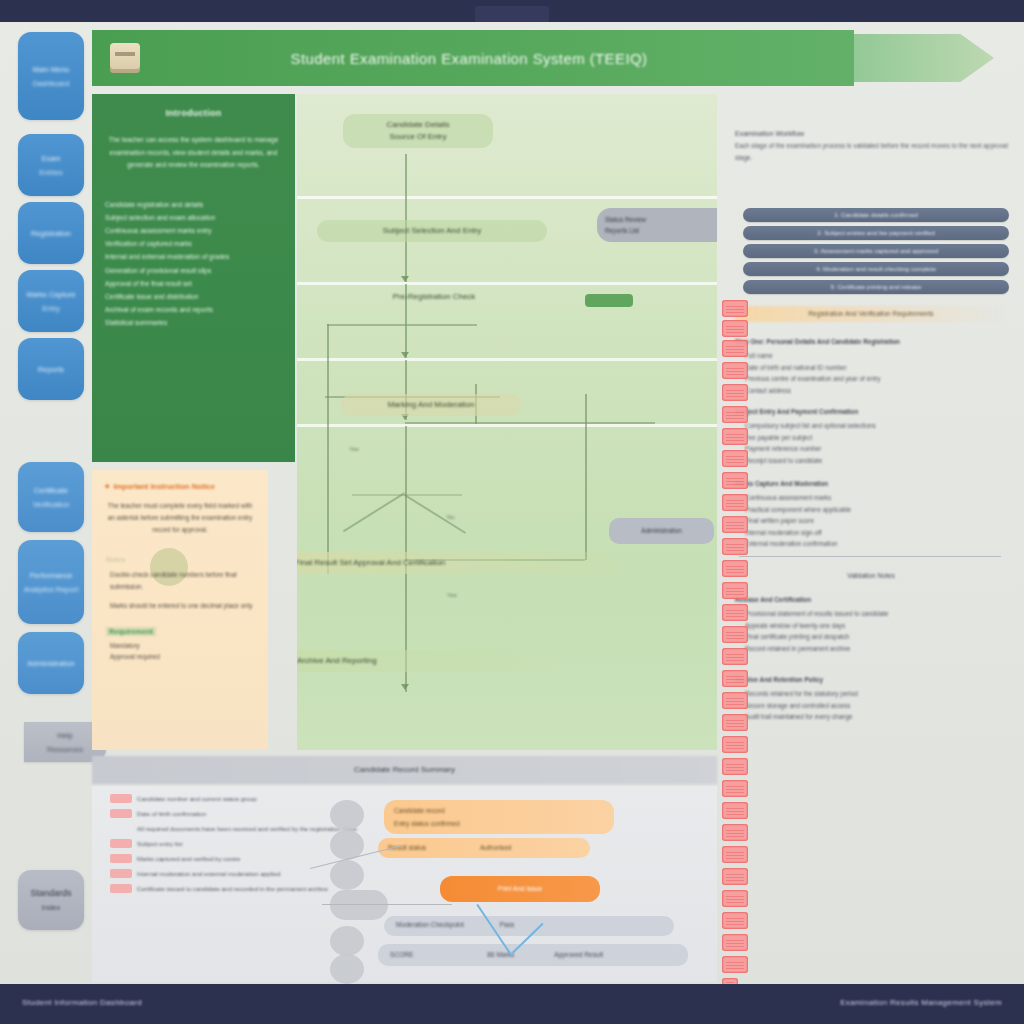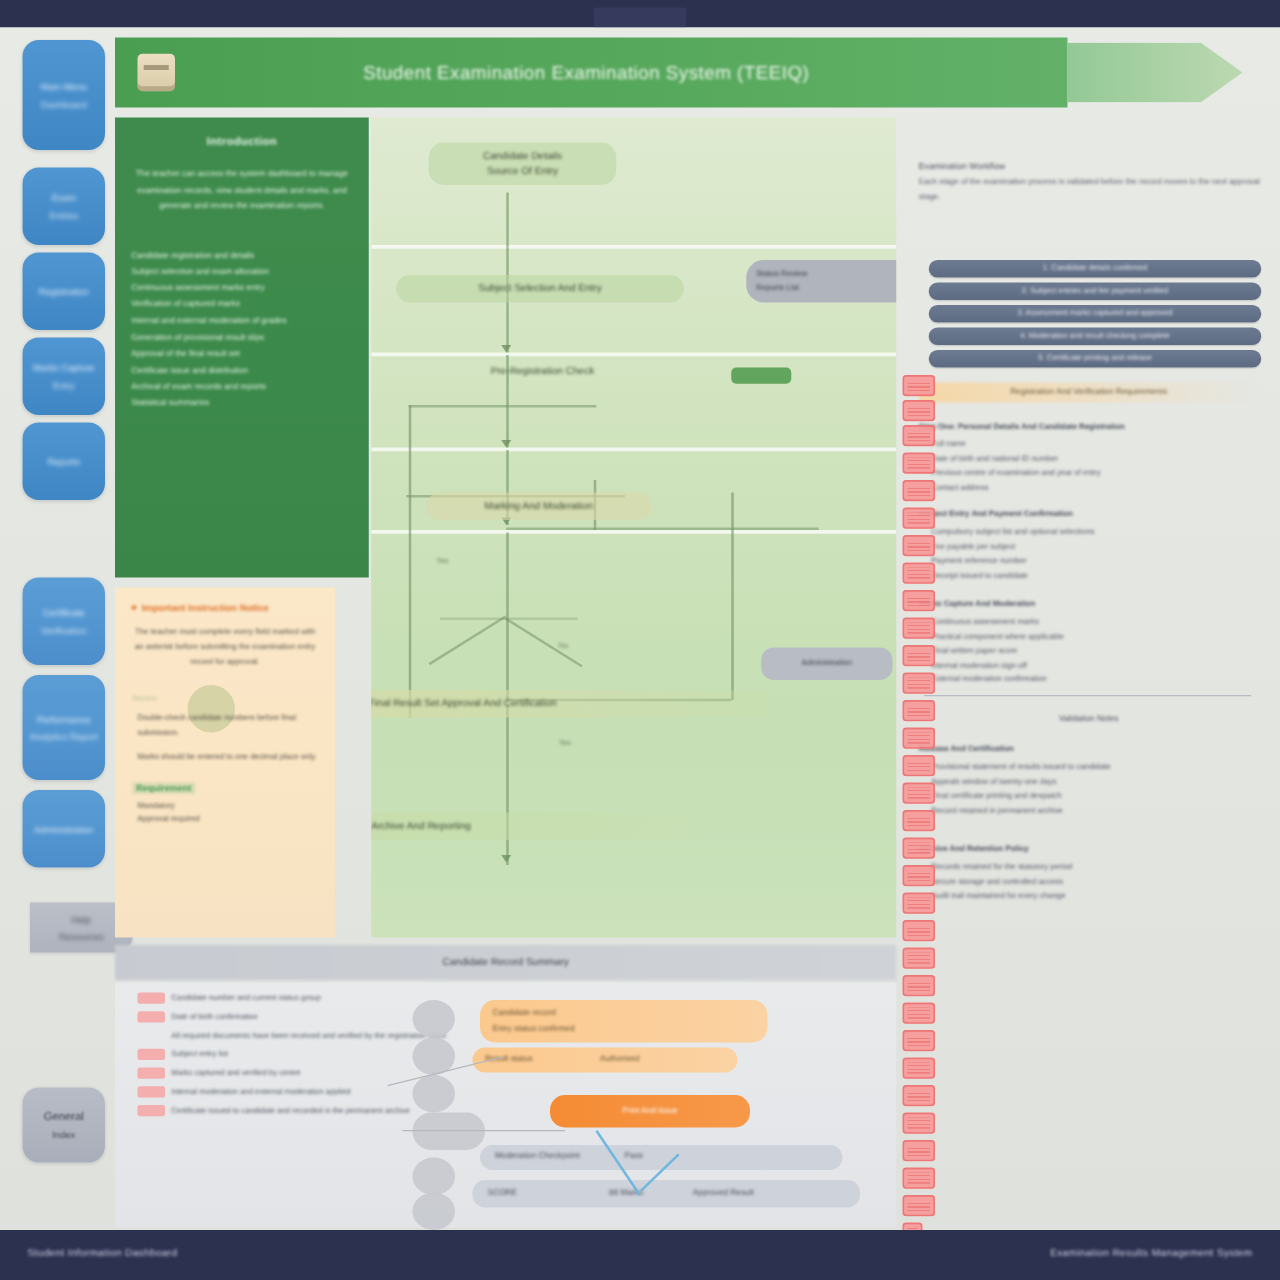--- a/index.html
+++ b/index.html
@@ -244,21 +244,21 @@
       <span class="l2 blur2">Analytics Report</span>
     </div>
     <div class="tile blue2" style="top:610px;height:62px;">
       <span class="l1 blur2">Administration</span>
     </div>
     <div class="tile grey" style="top:700px;height:40px;left:14px;width:82px;border-radius:0 13px 13px 0;opacity:.9;">
       <span class="l1 blur2">Help</span>
       <span class="l2 blur2">Resources</span>
     </div>
     <div class="tile grey" style="top:848px;height:60px;">
-      <span class="l1 blur3" style="font-size:9px">General</span>
+      <span class="l1 blur3" style="font-size:9px">Standards</span>
       <span class="l2 blur3" style="font-size:7.5px">Index</span>
     </div>
   </div>
 
   <div id="hdrArrow"></div>
   <div id="hdr">
     <div id="logo"></div>
     <div id="hdrTitle" class="blur">Student Examination Examination System (TEEIQ)</div>
   </div>
 

